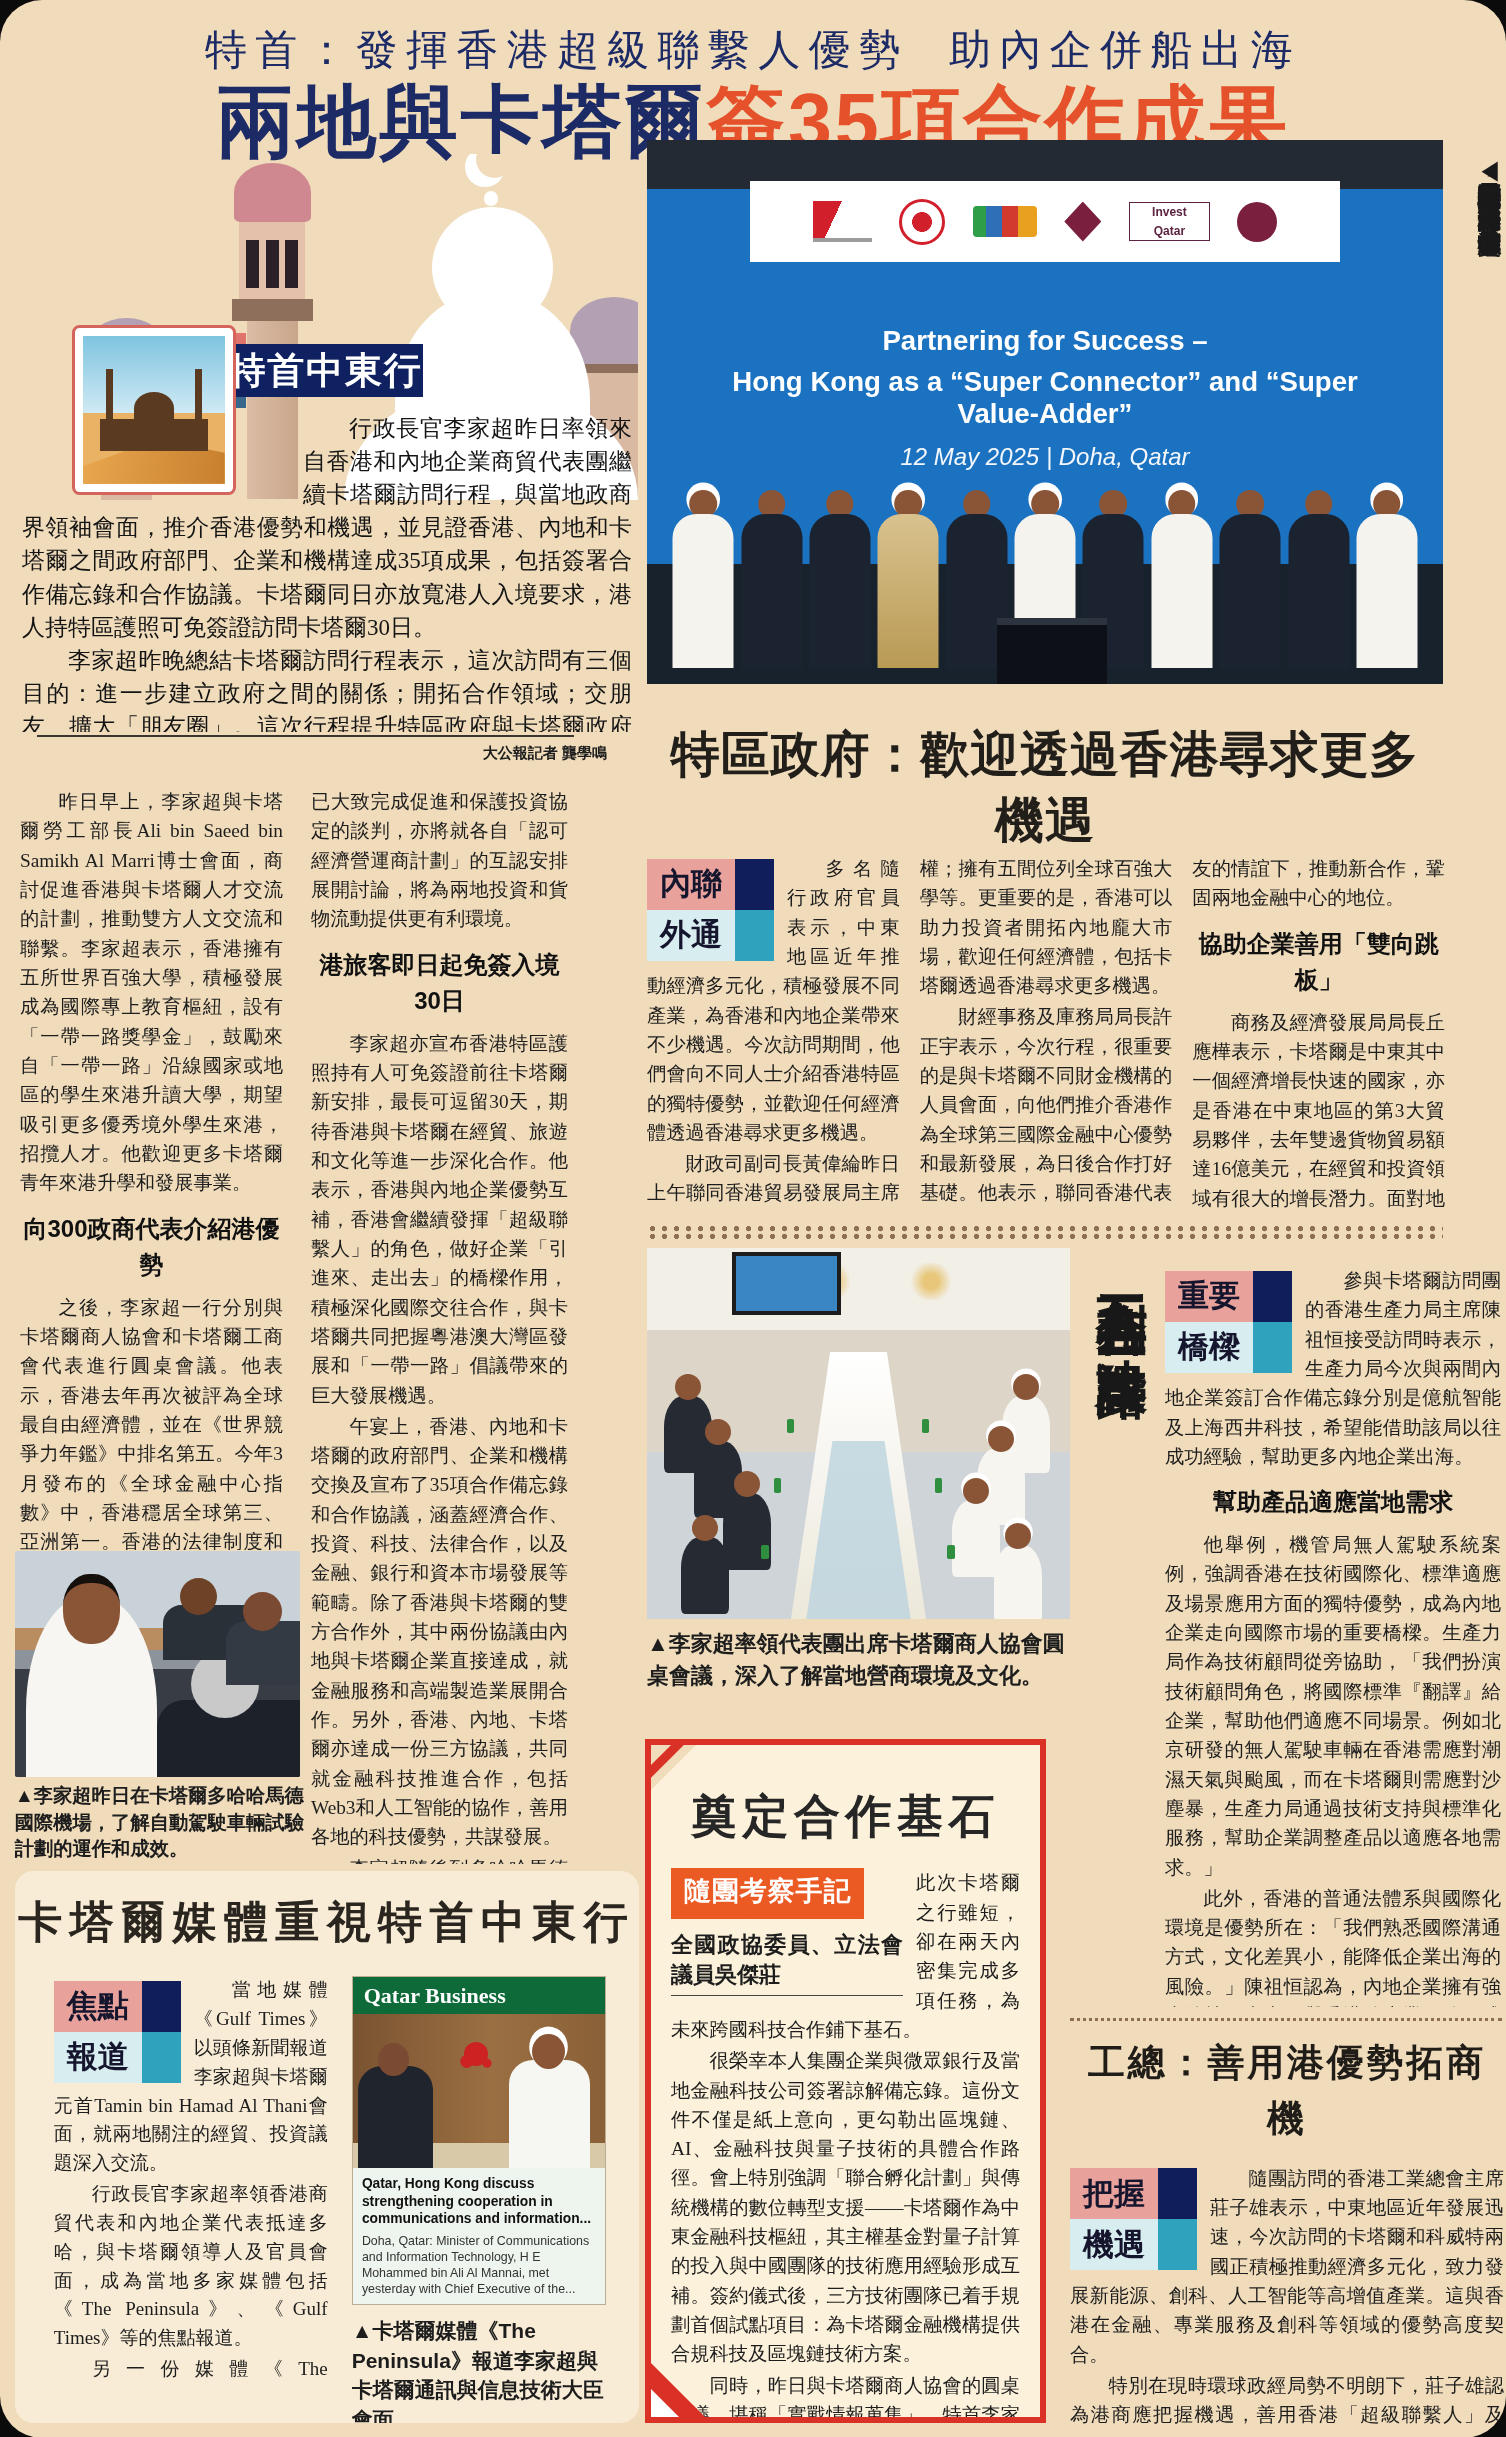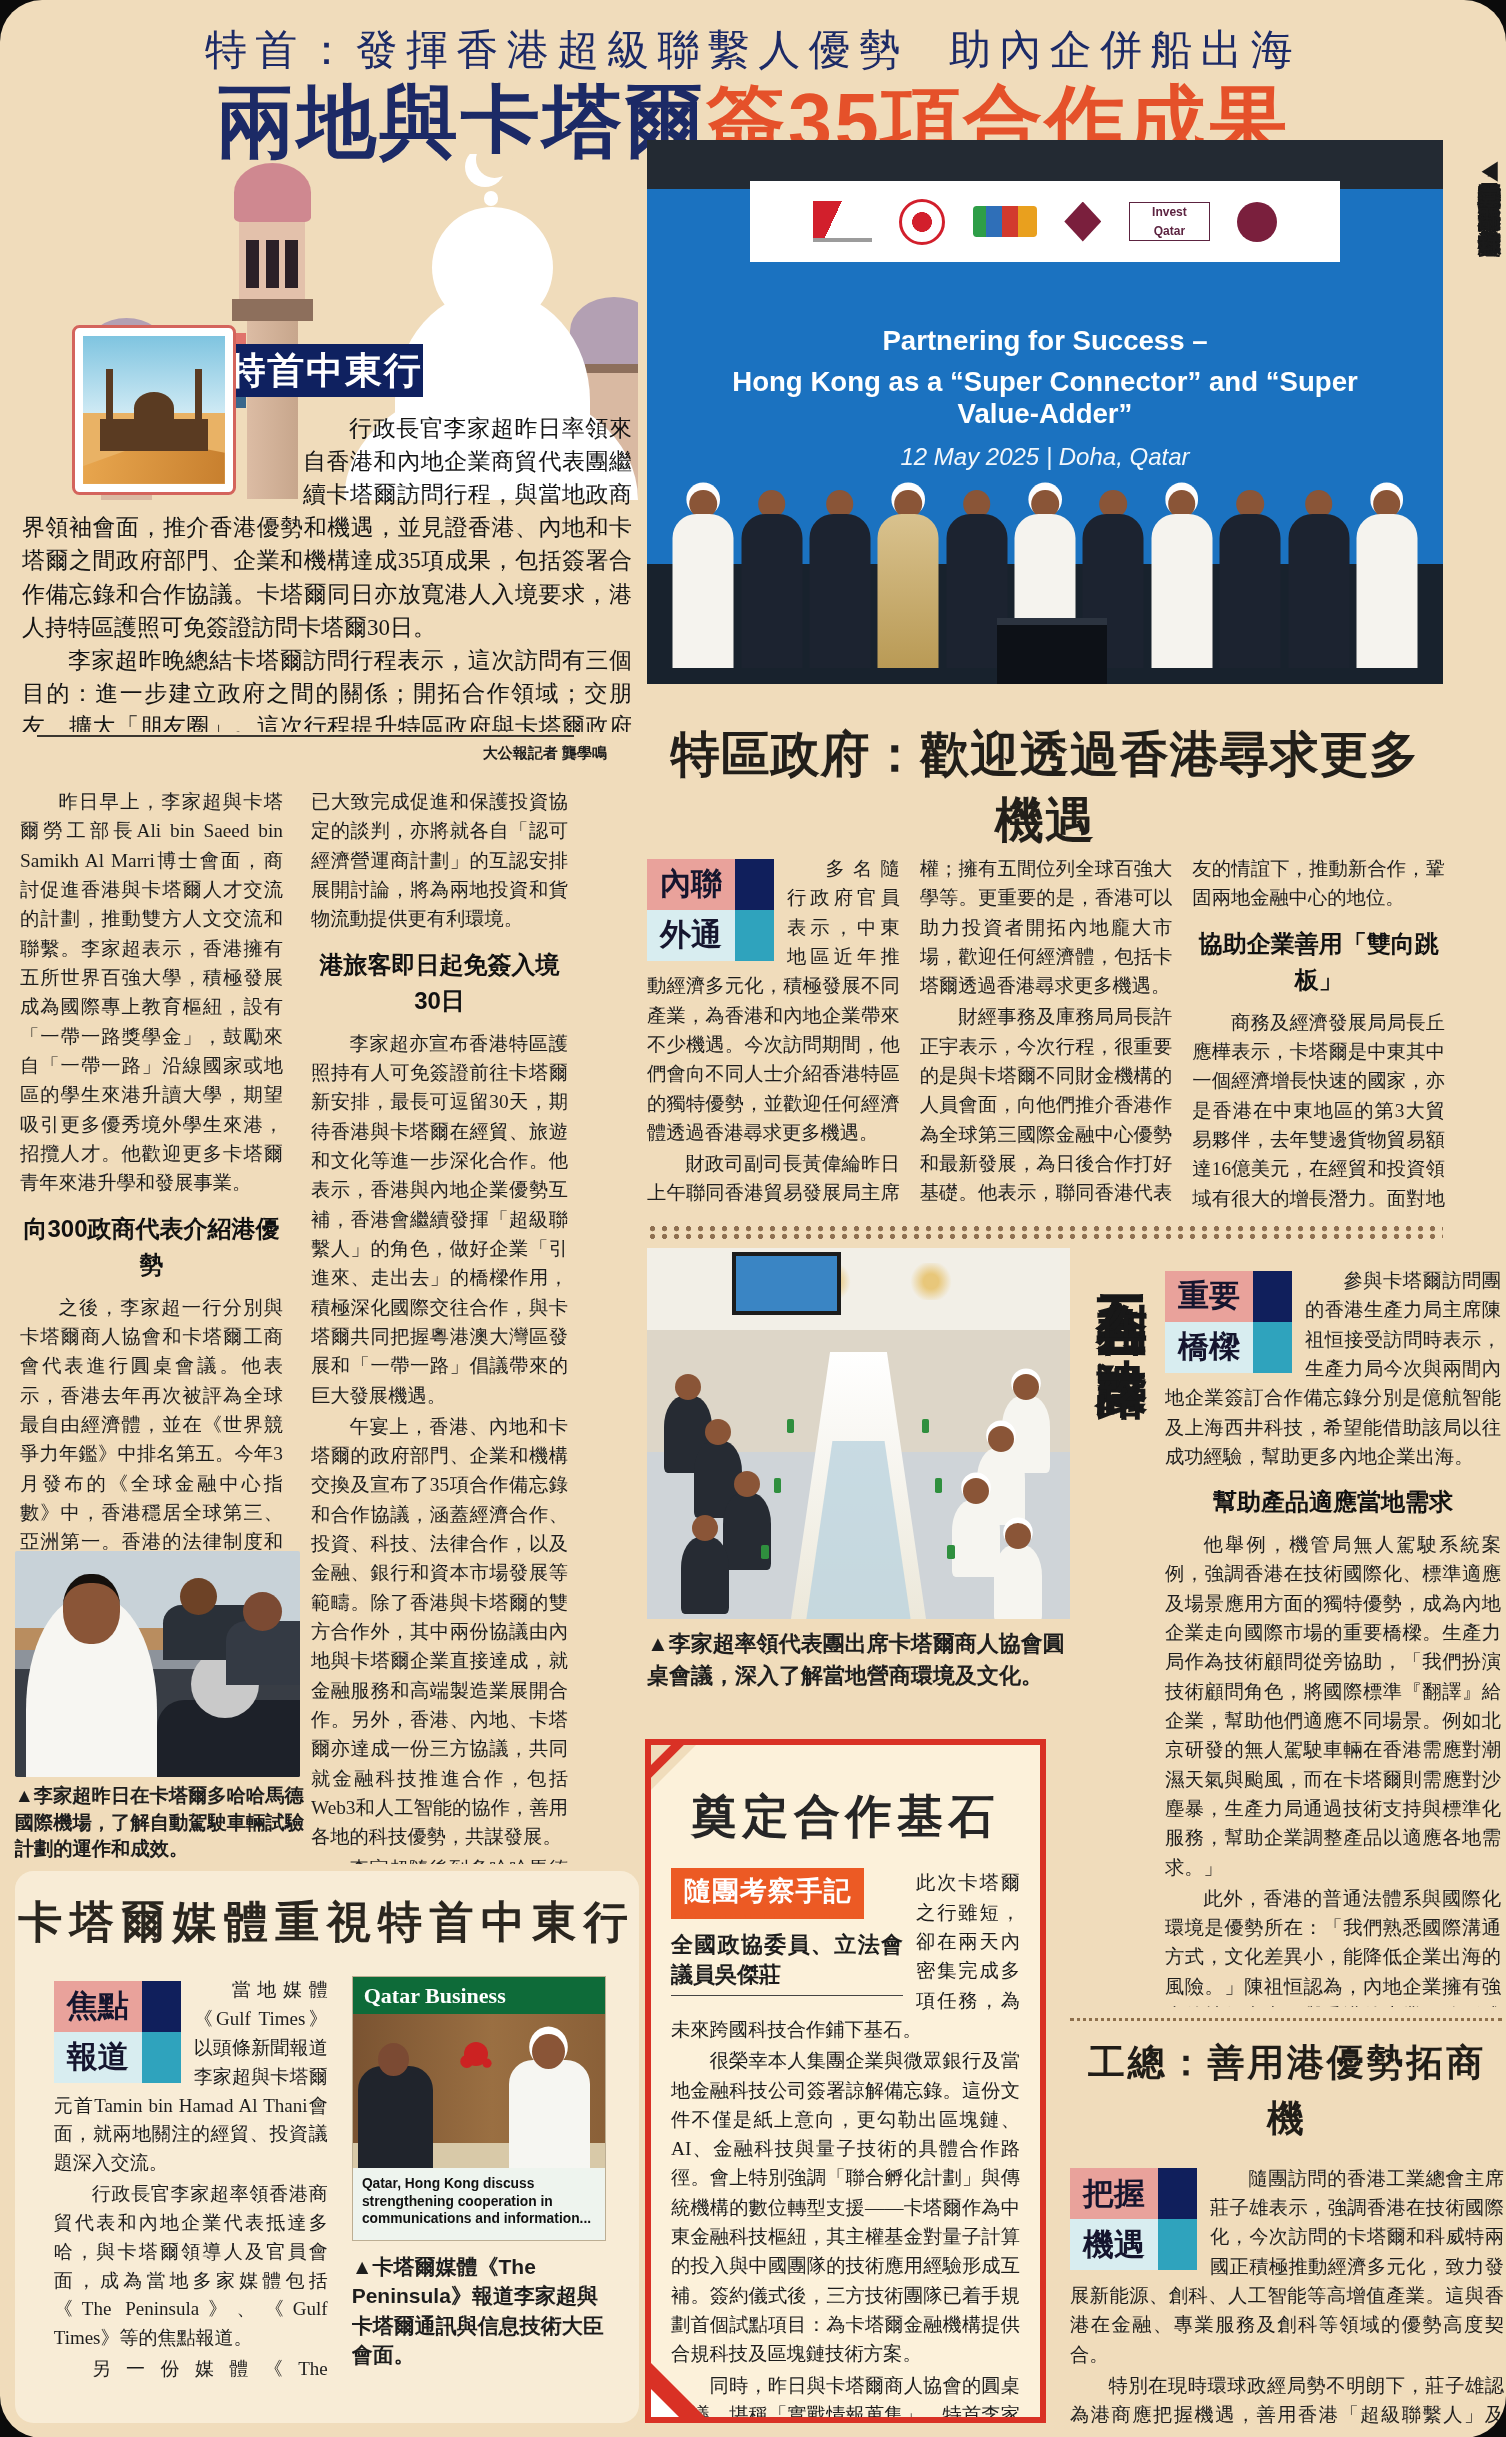--- a/index.html
+++ b/index.html
@@ -404,21 +404,21 @@
   <div class="dotline"></div>
 
   <div class="ftu tbody">
     <h2 class="ftu-head" data-bind="ftu.headline">工總：善用港優勢拓商機</h2>
     <div class="tag4 fl">
       <span class="tg tp" data-bind="ftu.tag_top">把握</span>
         <span class="sq navy"></span>
       <span class="tg tl" data-bind="ftu.tag_bottom">機遇</span>
         <span class="sq teal"></span>
     </div>
-    <p class="ind" data-bind="ftu.p1">隨團訪問的香港工業總會主席莊子雄表示，強調香港在技術國際化，今次訪問的卡塔爾和科威特兩國正積極推動經濟多元化，致力發展新能源、創科、人工智能等高增值產業。這與香港在金融、專業服務及創科等領域的優勢高度契合。</p>
+    <p class="ind" data-bind="ftu.p1">隨團訪問的香港工業總會主席莊子雄表示，中東地區近年發展迅速，今次訪問的卡塔爾和科威特兩國正積極推動經濟多元化，致力發展新能源、創科、人工智能等高增值產業。這與香港在金融、專業服務及創科等領域的優勢高度契合。</p>
     <p class="ind" data-bind="ftu.p2">特別在現時環球政經局勢不明朗下，莊子雄認為港商應把握機遇，善用香港「超級聯繫人」及「超級增值人」優勢，協助中東企業銜接本地及內地市場。今次更首次有內地企業隨團出訪，盼能實現「併船出海」，提升競爭力。</p>
 
   </div>
 
   <div class="redbox tbody">
     <div class="rb-cut"></div>
     <div class="rb-line"></div>
     <div class="rb-tri"></div>
     <div class="rb-tri2"></div>
     <h2 class="rb-title" data-bind="box.title">奠定合作基石</h2>
@@ -452,20 +452,21 @@
           <div class="clip-photo">
             <span class="cpp-sofa"></span>
             <span class="cpp-l"></span>
               <span class="cpp-lh"></span>
             <span class="cpp-r"></span>
               <span class="cpp-rh"></span>
             <span class="cpp-fl"></span>
           </div>
           <div class="clip-caps">
             <p class="cb" data-bind="media.clip_bold">Qatar, Hong Kong discuss strengthening cooperation in communications and information...</p>
+            <p class="ct" data-bind="media.clip_text">Doha, Qatar: Minister of Communications and Information Technology, H E Mohammed bin Ali Al Mannai, met yesterday with Chief Executive of the...</p>
           </div>
         </div>
         <p class="md-cap" data-bind="media.photo_caption">▲卡塔爾媒體《The Peninsula》報道李家超與卡塔爾通訊與信息技術大臣會面。</p>
 
       </div>
     </div>
   </div>
 
 </div>
 

